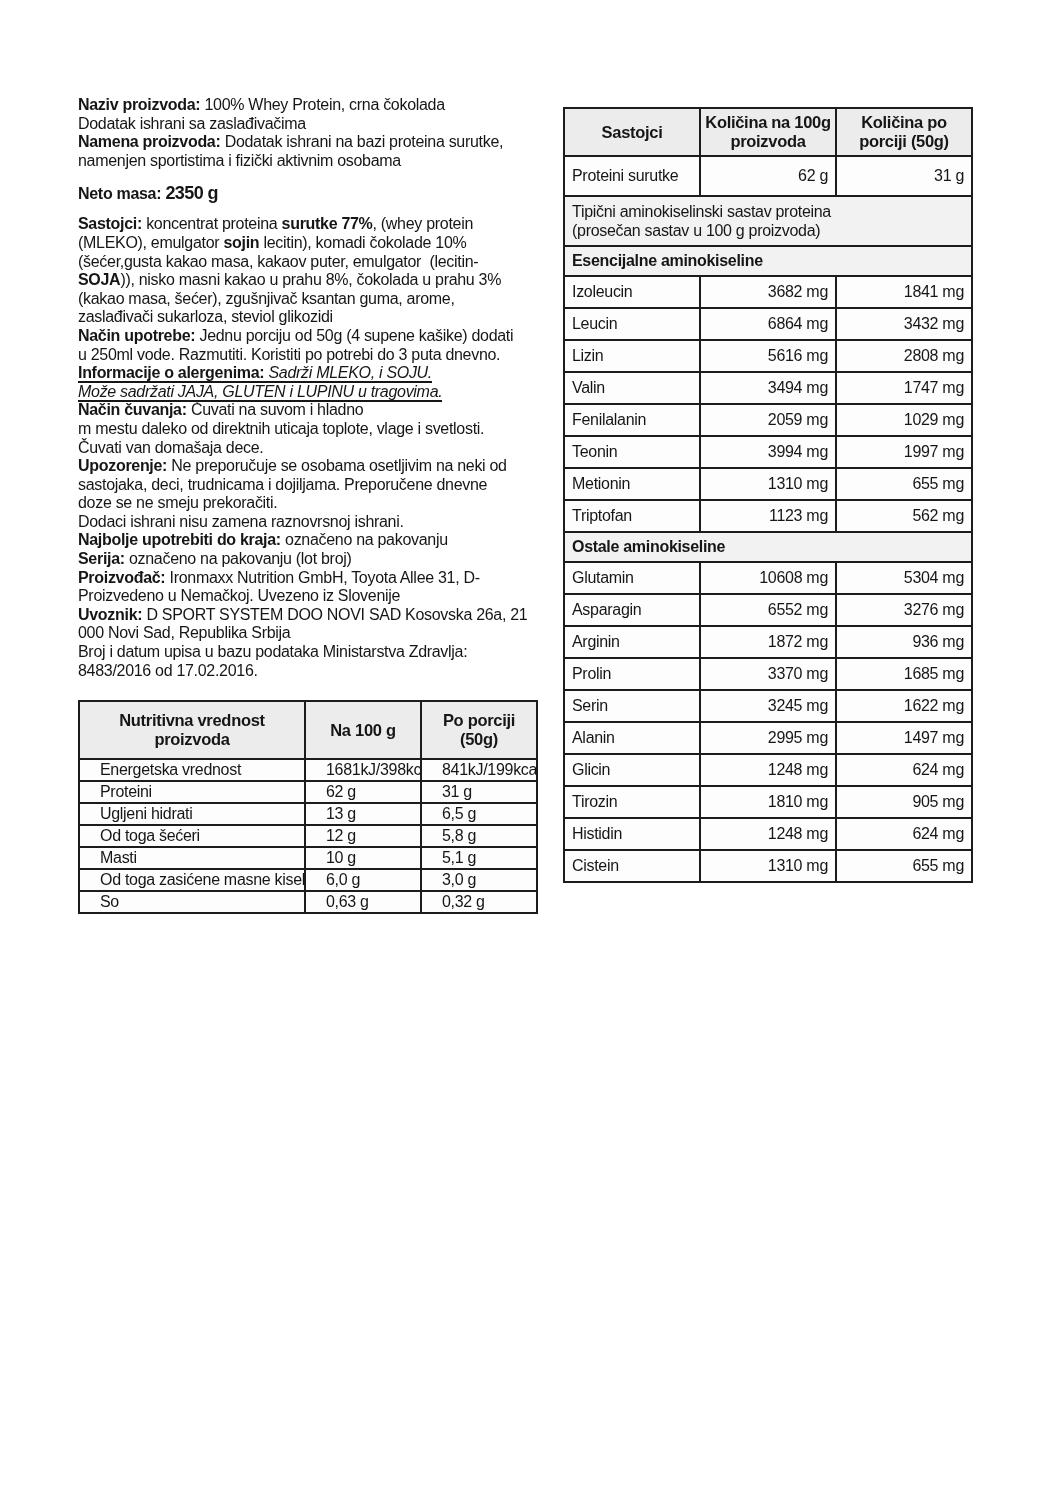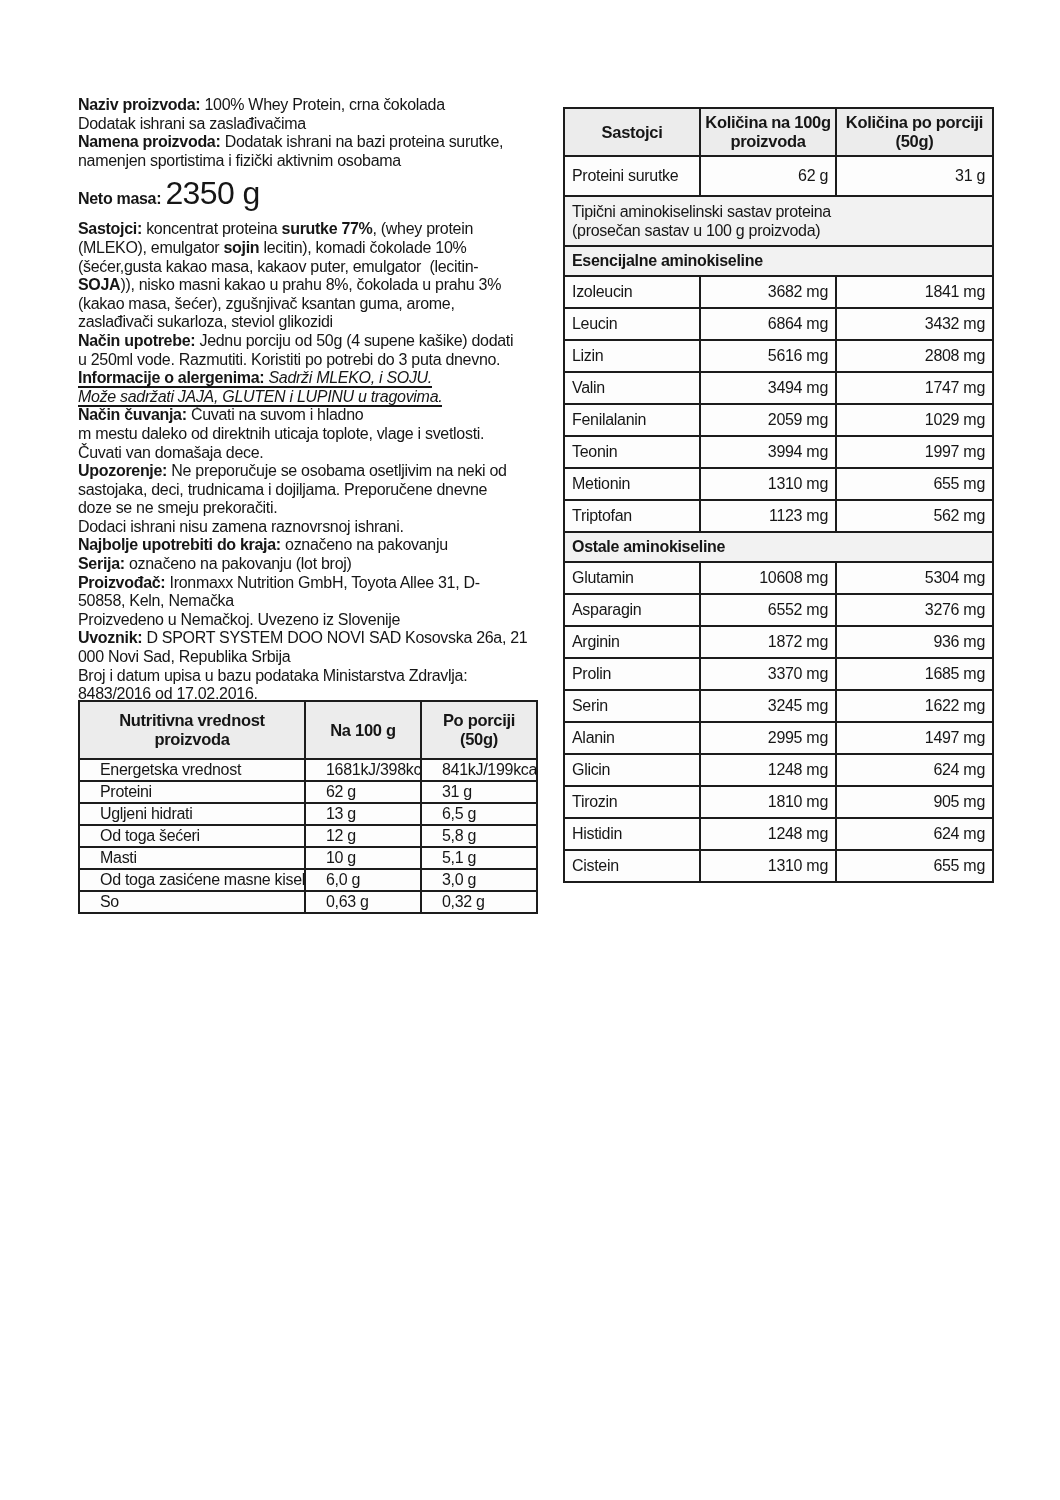--- a/index.html
+++ b/index.html
@@ -9,21 +9,21 @@
     -webkit-font-smoothing:antialiased;
   }
   .page{position:relative;width:1060px;height:1500px;overflow:hidden;background:#ffffff;}
 
   
   .left-col{position:absolute;left:78px;top:96px;width:465px;}
   .tl{font-size:16px;line-height:18.6px;letter-spacing:-0.3px;white-space:pre;}
   .tl .n{font-weight:normal}
   .tl .b{font-weight:bold}
   .tl .bi{font-weight:normal;font-style:italic}
-  .tl .big{font-weight:normal;font-size:32px;letter-spacing:-0.6px}
+  .tl .big{font-weight:bold;font-size:18px;letter-spacing:-0.6px}
   .tl.netomasa{margin-top:8px;margin-bottom:6px;line-height:30px}
   .ul{border-bottom:2.5px solid #161616;padding-bottom:0px}
 
   
   table{border-collapse:collapse;table-layout:fixed;background:#fdfdfd;border-radius:9px;}
   th,td{border:2px solid #1c1c1c;overflow:hidden;}
 
   
   .ntable{position:absolute;left:78px;top:700px;width:458px;}
   .ntable th{
@@ -41,21 +41,21 @@
   .atable th{
     background:#ececec;font-weight:bold;text-align:center;
     font-size:16.5px;letter-spacing:-0.3px;padding:4px 4px;line-height:19px;
   }
   .atable td{font-size:16px;letter-spacing:-0.3px;padding:6px 7px;white-space:nowrap;}
   .atable td.name{text-align:left}
   .atable td.num{text-align:right}
   .atable td.tall{padding:10px 7px}
   .atable td.full{background:#f2f2f2;line-height:19px;padding:5px 7px}
   .atable td.sec{background:#f2f2f2;font-weight:bold;padding:5px 7px}
-  .atable .ac1{width:136px}.atable .ac2{width:136px}.atable .ac3{width:157px}
+  .atable .ac1{width:136px}.atable .ac2{width:136px}.atable .ac3{width:136px}
 </style>
 </head>
 <body>
 
 <div class="page">
 
   <div class="left-col">
       <div class="tl"><span class="b">Naziv proizvoda: </span><span class="n">100% Whey Protein, crna čokolada</span></div>
       <div class="tl"><span class="n">Dodatak ishrani sa zaslađivačima</span></div>
       <div class="tl"><span class="b">Namena proizvoda: </span><span class="n">Dodatak ishrani na bazi proteina surutke,</span></div>
@@ -74,21 +74,20 @@
       <div class="tl"><span class="b">Način čuvanja: </span><span class="n">Čuvati na suvom i hladno</span></div>
       <div class="tl"><span class="n">m mestu daleko od direktnih uticaja toplote, vlage i svetlosti.</span></div>
       <div class="tl"><span class="n">Čuvati van domašaja dece.</span></div>
       <div class="tl"><span class="b">Upozorenje: </span><span class="n">Ne preporučuje se osobama osetljivim na neki od</span></div>
       <div class="tl"><span class="n">sastojaka, deci, trudnicama i dojiljama. Preporučene dnevne</span></div>
       <div class="tl"><span class="n">doze se ne smeju prekoračiti.</span></div>
       <div class="tl"><span class="n">Dodaci ishrani nisu zamena raznovrsnoj ishrani.</span></div>
       <div class="tl"><span class="b">Najbolje upotrebiti do kraja: </span><span class="n">označeno na pakovanju</span></div>
       <div class="tl"><span class="b">Serija: </span><span class="n">označeno na pakovanju (lot broj)</span></div>
       <div class="tl"><span class="b">Proizvođač: </span><span class="n">Ironmaxx Nutrition GmbH, Toyota Allee 31, D-</span></div>
-      <div class="tl"><span class="n">50858, Keln, Nemačka</span></div>
       <div class="tl"><span class="n">Proizvedeno u Nemačkoj. Uvezeno iz Slovenije</span></div>
       <div class="tl"><span class="b">Uvoznik: </span><span class="n">D SPORT SYSTEM DOO NOVI SAD Kosovska 26a, 21</span></div>
       <div class="tl"><span class="n">000 Novi Sad, Republika Srbija</span></div>
       <div class="tl"><span class="n">Broj i datum upisa u bazu podataka Ministarstva Zdravlja:</span></div>
       <div class="tl"><span class="n">8483/2016 od 17.02.2016.</span></div>
     </div>
 
   <table class="ntable">
     <colgroup>
         <col class="c1">

